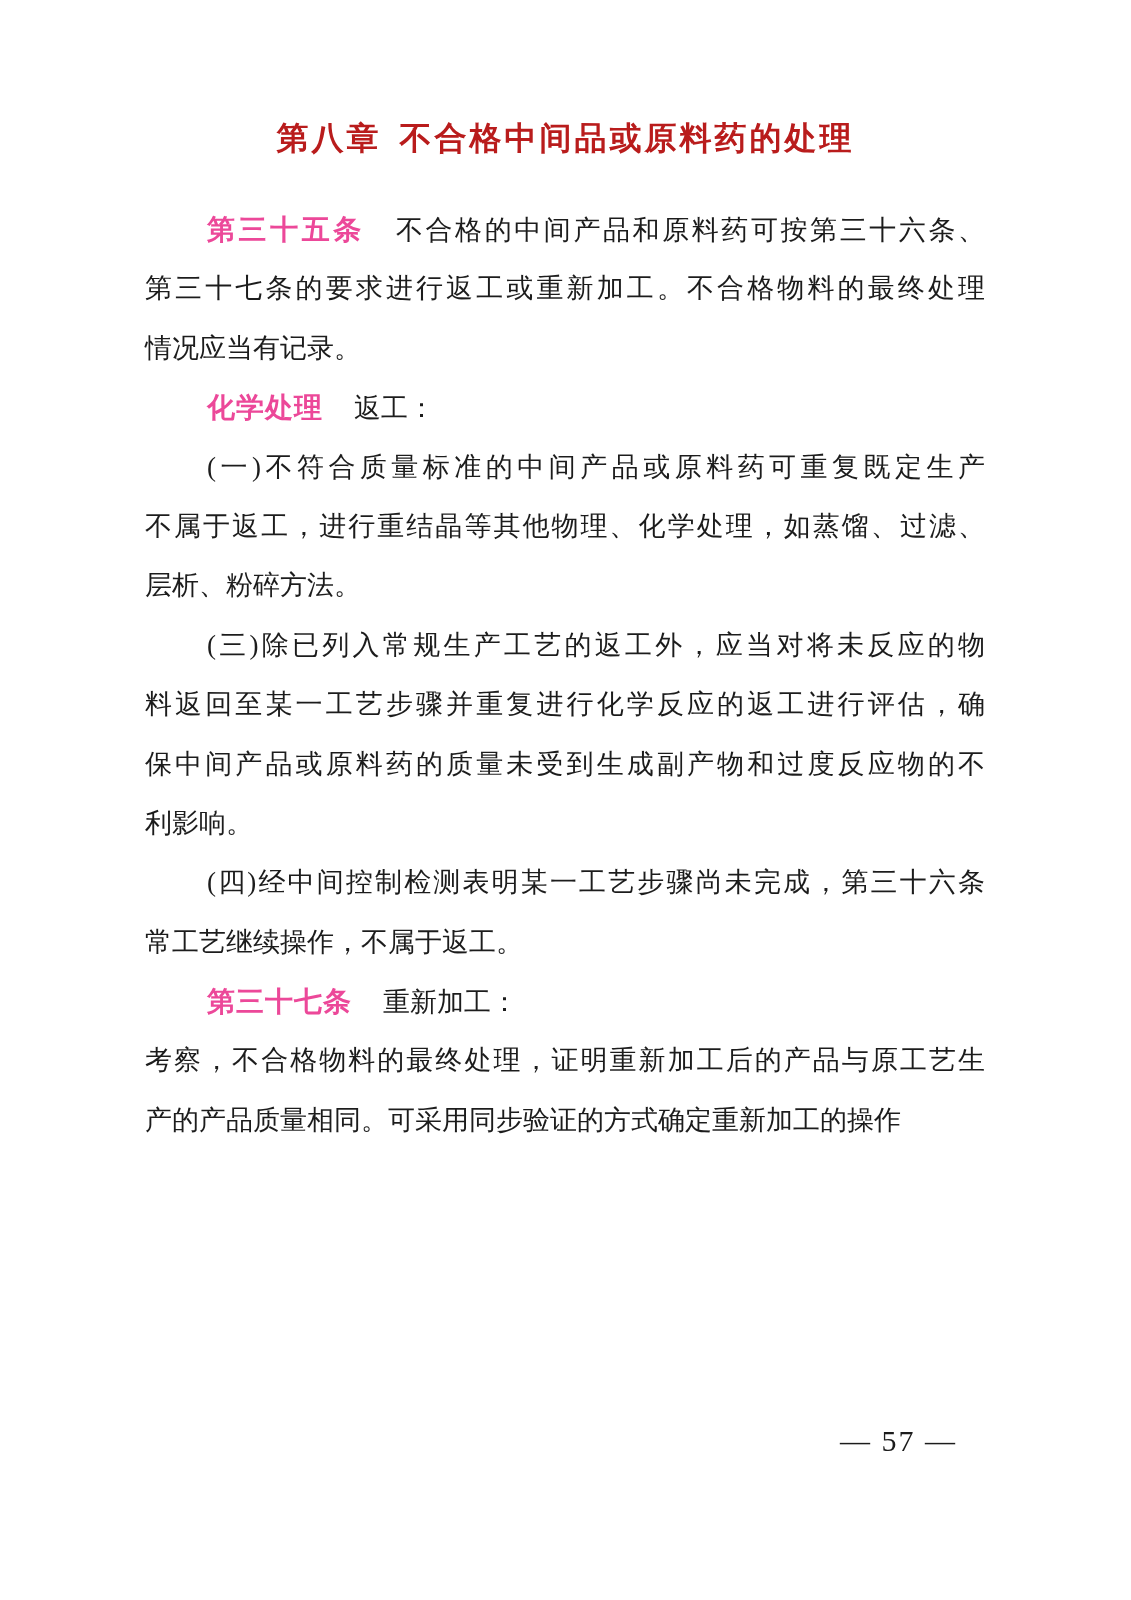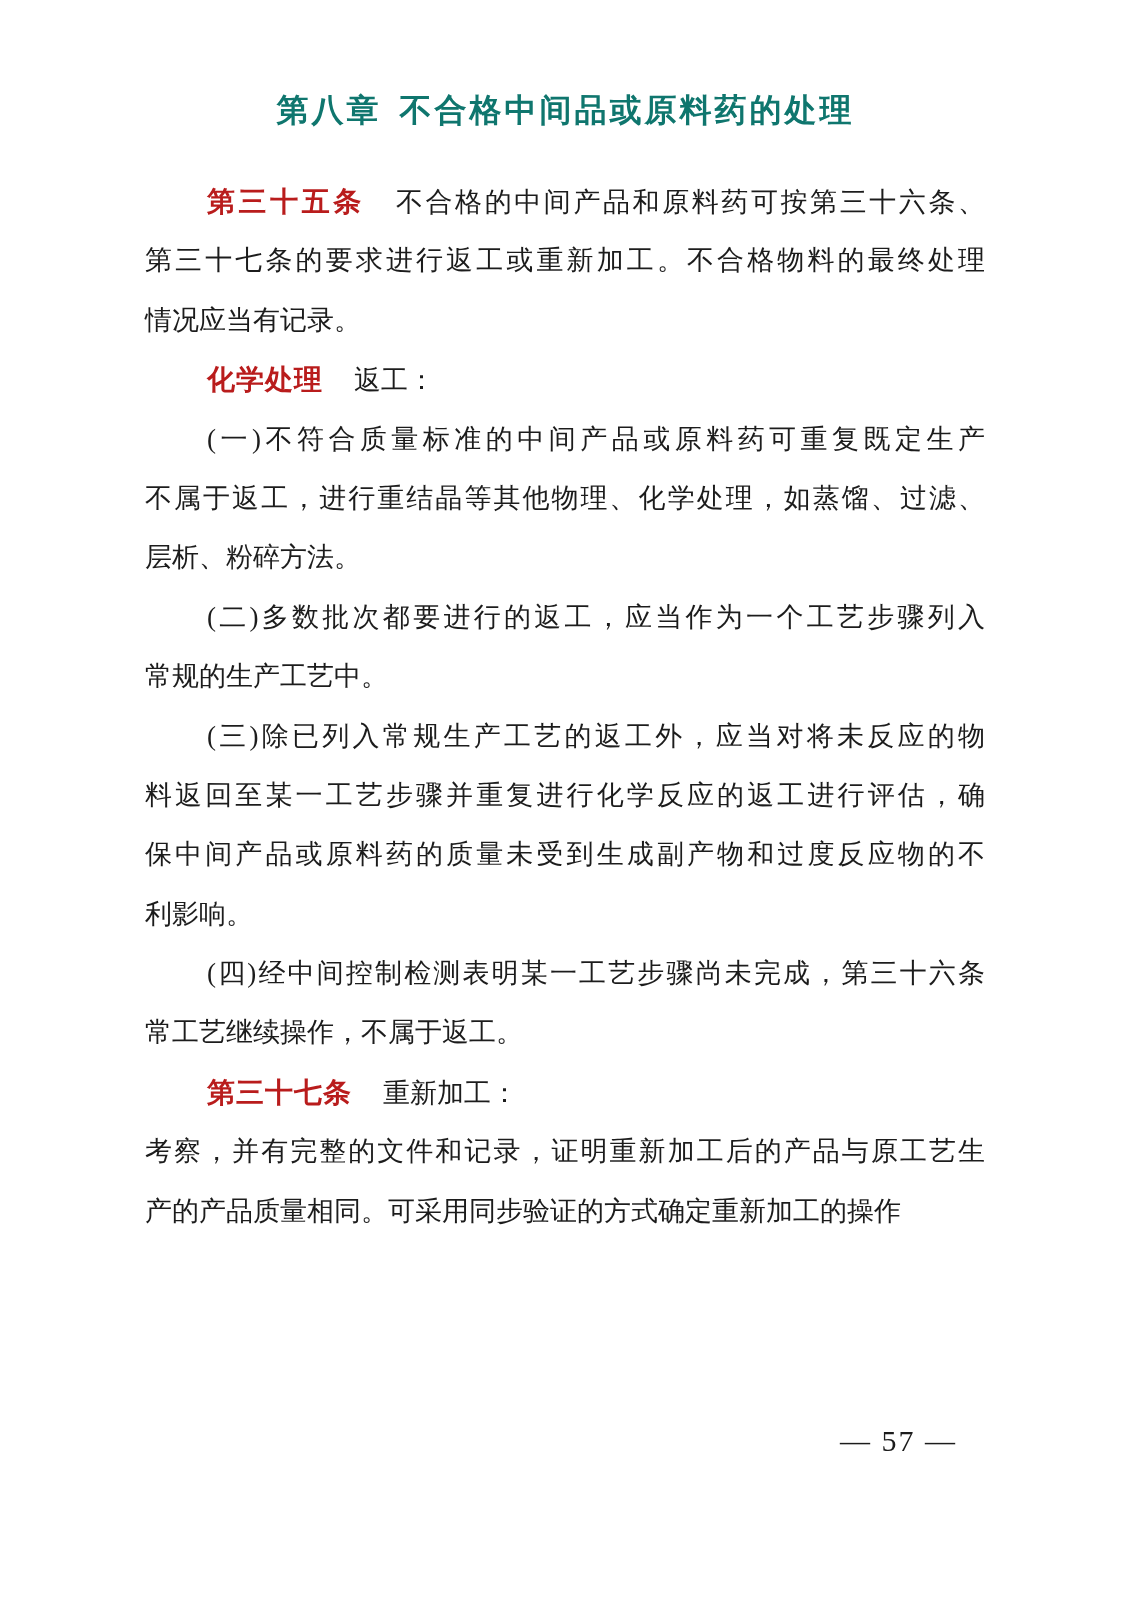--- a/index.html
+++ b/index.html
@@ -10,29 +10,29 @@
   .page {
     position: relative;
     width: 1131px;
     height: 1600px;
     background: #ffffff;
     color: #1c1c1c;
     overflow: hidden;
     font-family: "Liberation Serif", "DejaVu Serif", serif;
   }
   .chapter-heading {
-    padding-top: 92px;
+    padding-top: 120px;
     margin-bottom: 44px;
     text-align: center;
     font-family: "Liberation Sans", "DejaVu Sans", sans-serif;
     font-weight: 700;
     font-size: 32px;
     line-height: 36px;
     letter-spacing: 3px;
-    color: #0f766e;
+    color: #b91c1c;
     white-space: nowrap;
   }
   .chapter-heading .chapter-number {
     margin-right: 18px;
   }
   .article-body {
     margin: 0 146px 0 145px; 
     font-size: 27px;
     color: #1c1c1c;
   }
@@ -53,21 +53,21 @@
   }
   .line.first {
     padding-left: 62px; 
   }
   .head {
     font-family: "Liberation Sans", "DejaVu Sans", sans-serif;
     font-weight: 700;
     font-size: 28px;
     letter-spacing: 1px;
     margin-right: 31px;
-    color: #b91c1c;
+    color: #ec4899;
   }
   .page-number {
     position: absolute;
     top: 1424px;
     right: 174px;
     font-family: "Liberation Serif", "DejaVu Serif", serif;
     font-size: 30px;
     line-height: 34px;
     letter-spacing: 2px;
     color: #1c1c1c;
@@ -91,37 +91,33 @@
       </div>
       <div class="para">
         <div class="line first"><span class="head">化学处理</span>返工：</div>
       </div>
       <div class="para">
         <div class="line first j">(一)不符合质量标准的中间产品或原料药可重复既定生产</div>
         <div class="line j">不属于返工，进行重结晶等其他物理、化学处理，如蒸馏、过滤、</div>
         <div class="line">层析、粉碎方法。</div>
       </div>
       <div class="para">
-        <div class="line first j">(二)多数批次都要进行的返工，应当作为一个工艺步骤列入</div>
-        <div class="line">常规的生产工艺中。</div>
-      </div>
-      <div class="para">
         <div class="line first j">(三)除已列入常规生产工艺的返工外，应当对将未反应的物</div>
         <div class="line j">料返回至某一工艺步骤并重复进行化学反应的返工进行评估，确</div>
         <div class="line j">保中间产品或原料药的质量未受到生成副产物和过度反应物的不</div>
         <div class="line">利影响。</div>
       </div>
       <div class="para">
         <div class="line first j">(四)经中间控制检测表明某一工艺步骤尚未完成，第三十六条</div>
         <div class="line">常工艺继续操作，不属于返工。</div>
       </div>
       <div class="para">
         <div class="line first"><span class="head">第三十七条</span>重新加工：</div>
       </div>
       <div class="para">
-        <div class="line j">考察，并有完整的文件和记录，证明重新加工后的产品与原工艺生</div>
+        <div class="line j">考察，不合格物料的最终处理，证明重新加工后的产品与原工艺生</div>
         <div class="line">产的产品质量相同。可采用同步验证的方式确定重新加工的操作</div>
       </div>
     </div>
 
   <div class="page-number">— 57 —</div>
 
 </div>
 
 </body></html>

